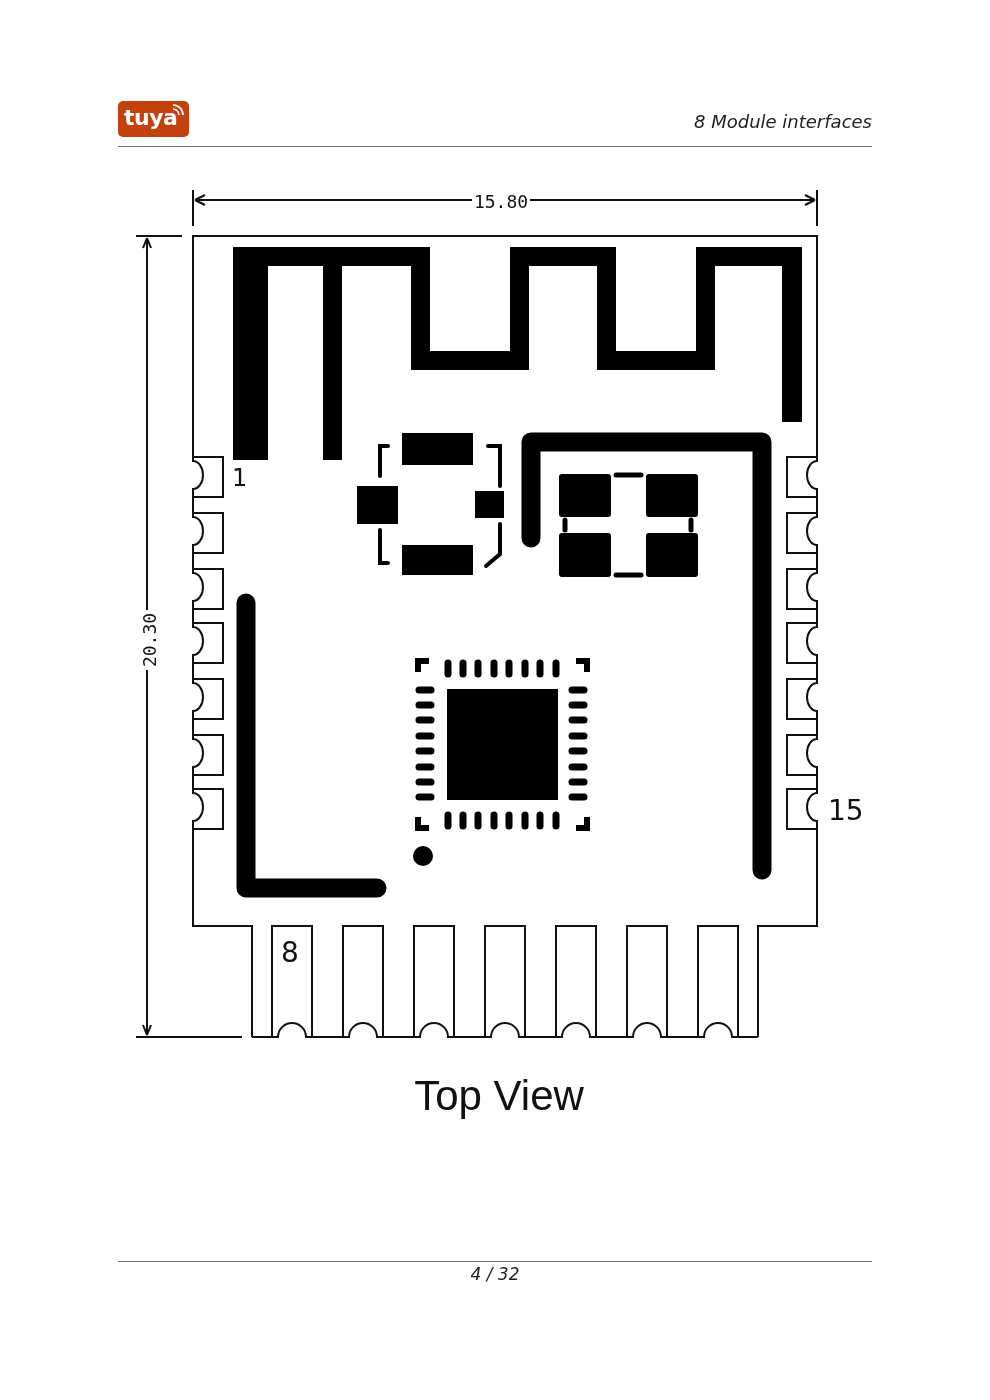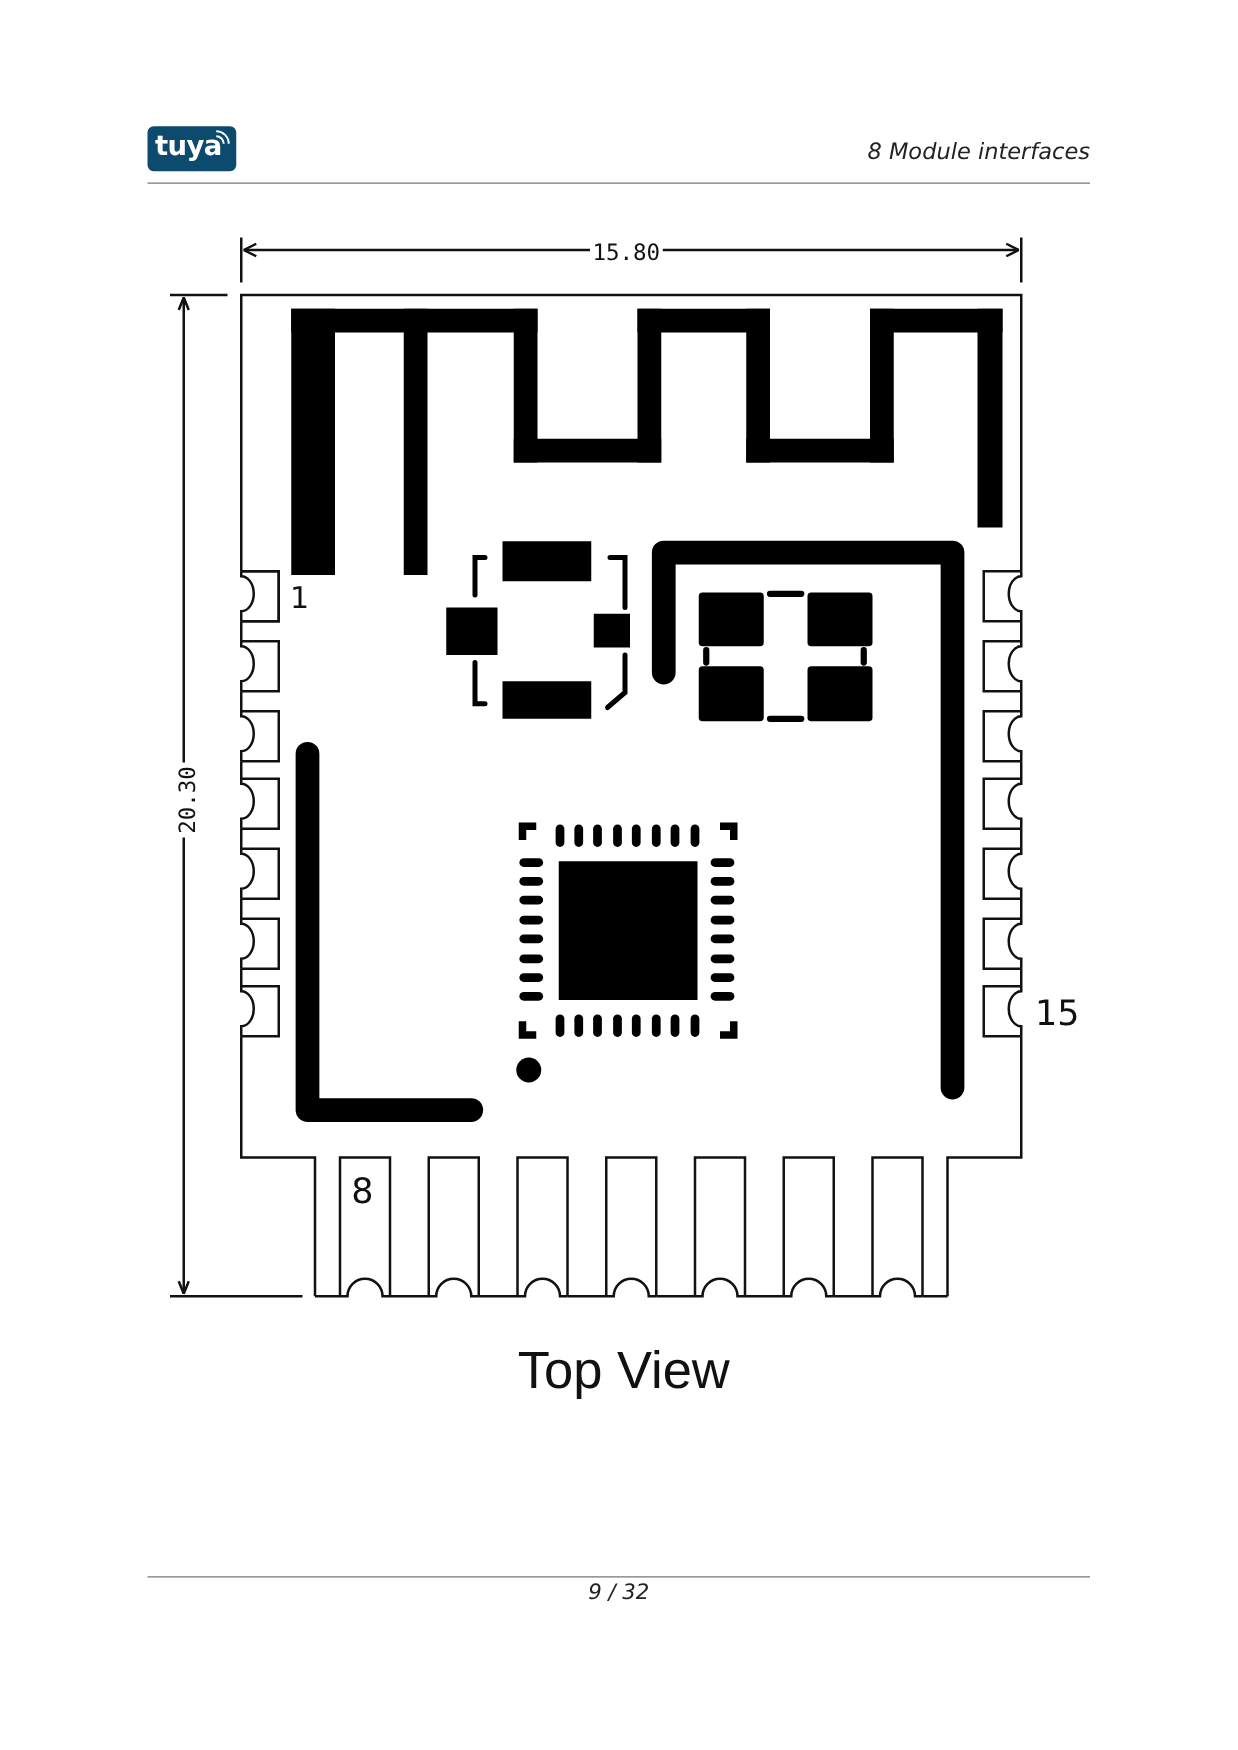--- a/index.html
+++ b/index.html
@@ -1,17 +1,17 @@
 <!DOCTYPE html>
 <html><head>
 <meta charset="utf-8">
 <style>
   html, body { margin:0; padding:0; background:#ffffff; }
   body { width:990px; height:1400px; position:relative; overflow:hidden; font-family:"DejaVu Sans", sans-serif; }
-  .logo { position:absolute; left:118px; top:101px; width:71px; height:36px; background:#0c4a6e; border-radius:5px; color:#fff; font-family:"DejaVu Sans", sans-serif; font-weight:bold; font-size:22px; line-height:34px; text-align:left; padding-left:6px; box-sizing:border-box; letter-spacing:-0.5px; }
+  .logo { position:absolute; left:118px; top:101px; width:71px; height:36px; background:#c2410c; border-radius:5px; color:#fff; font-family:"DejaVu Sans", sans-serif; font-weight:bold; font-size:22px; line-height:34px; text-align:left; padding-left:6px; box-sizing:border-box; letter-spacing:-0.5px; }
   .logo .wifi { position:absolute; right:5px; top:3px; width:12px; height:12px; }
   .header-title { position:absolute; right:118px; top:111px; font-style:italic; font-size:18px; color:#222; }
   .header-rule { position:absolute; left:118px; top:146px; width:754px; height:1px; background:#777; }
   .footer-rule { position:absolute; left:118px; top:1261px; width:754px; height:1px; background:#777; }
   .page-num { position:absolute; left:0; width:990px; top:1264px; text-align:center; font-style:italic; font-size:17px; color:#222; }
   .drawing { position:absolute; left:0; top:0; }
 </style>
 </head>
 <body>
 
@@ -180,13 +180,13 @@
   </g>
   <g font-family="DejaVu Sans, sans-serif" fill="#111">
     <text x="232" y="486" font-size="24">1</text>
     <text x="281" y="962" font-size="28">8</text>
     <text x="828" y="820" font-size="28">15</text>
   </g>
   <text x="499" y="1110" font-family="Liberation Sans, sans-serif" font-size="42" text-anchor="middle" fill="#111">Top View</text>
 </svg>
 
 <div class="footer-rule"></div>
-<div class="page-num">9 / 32</div>
+<div class="page-num">4 / 32</div>
 
 </body></html>

